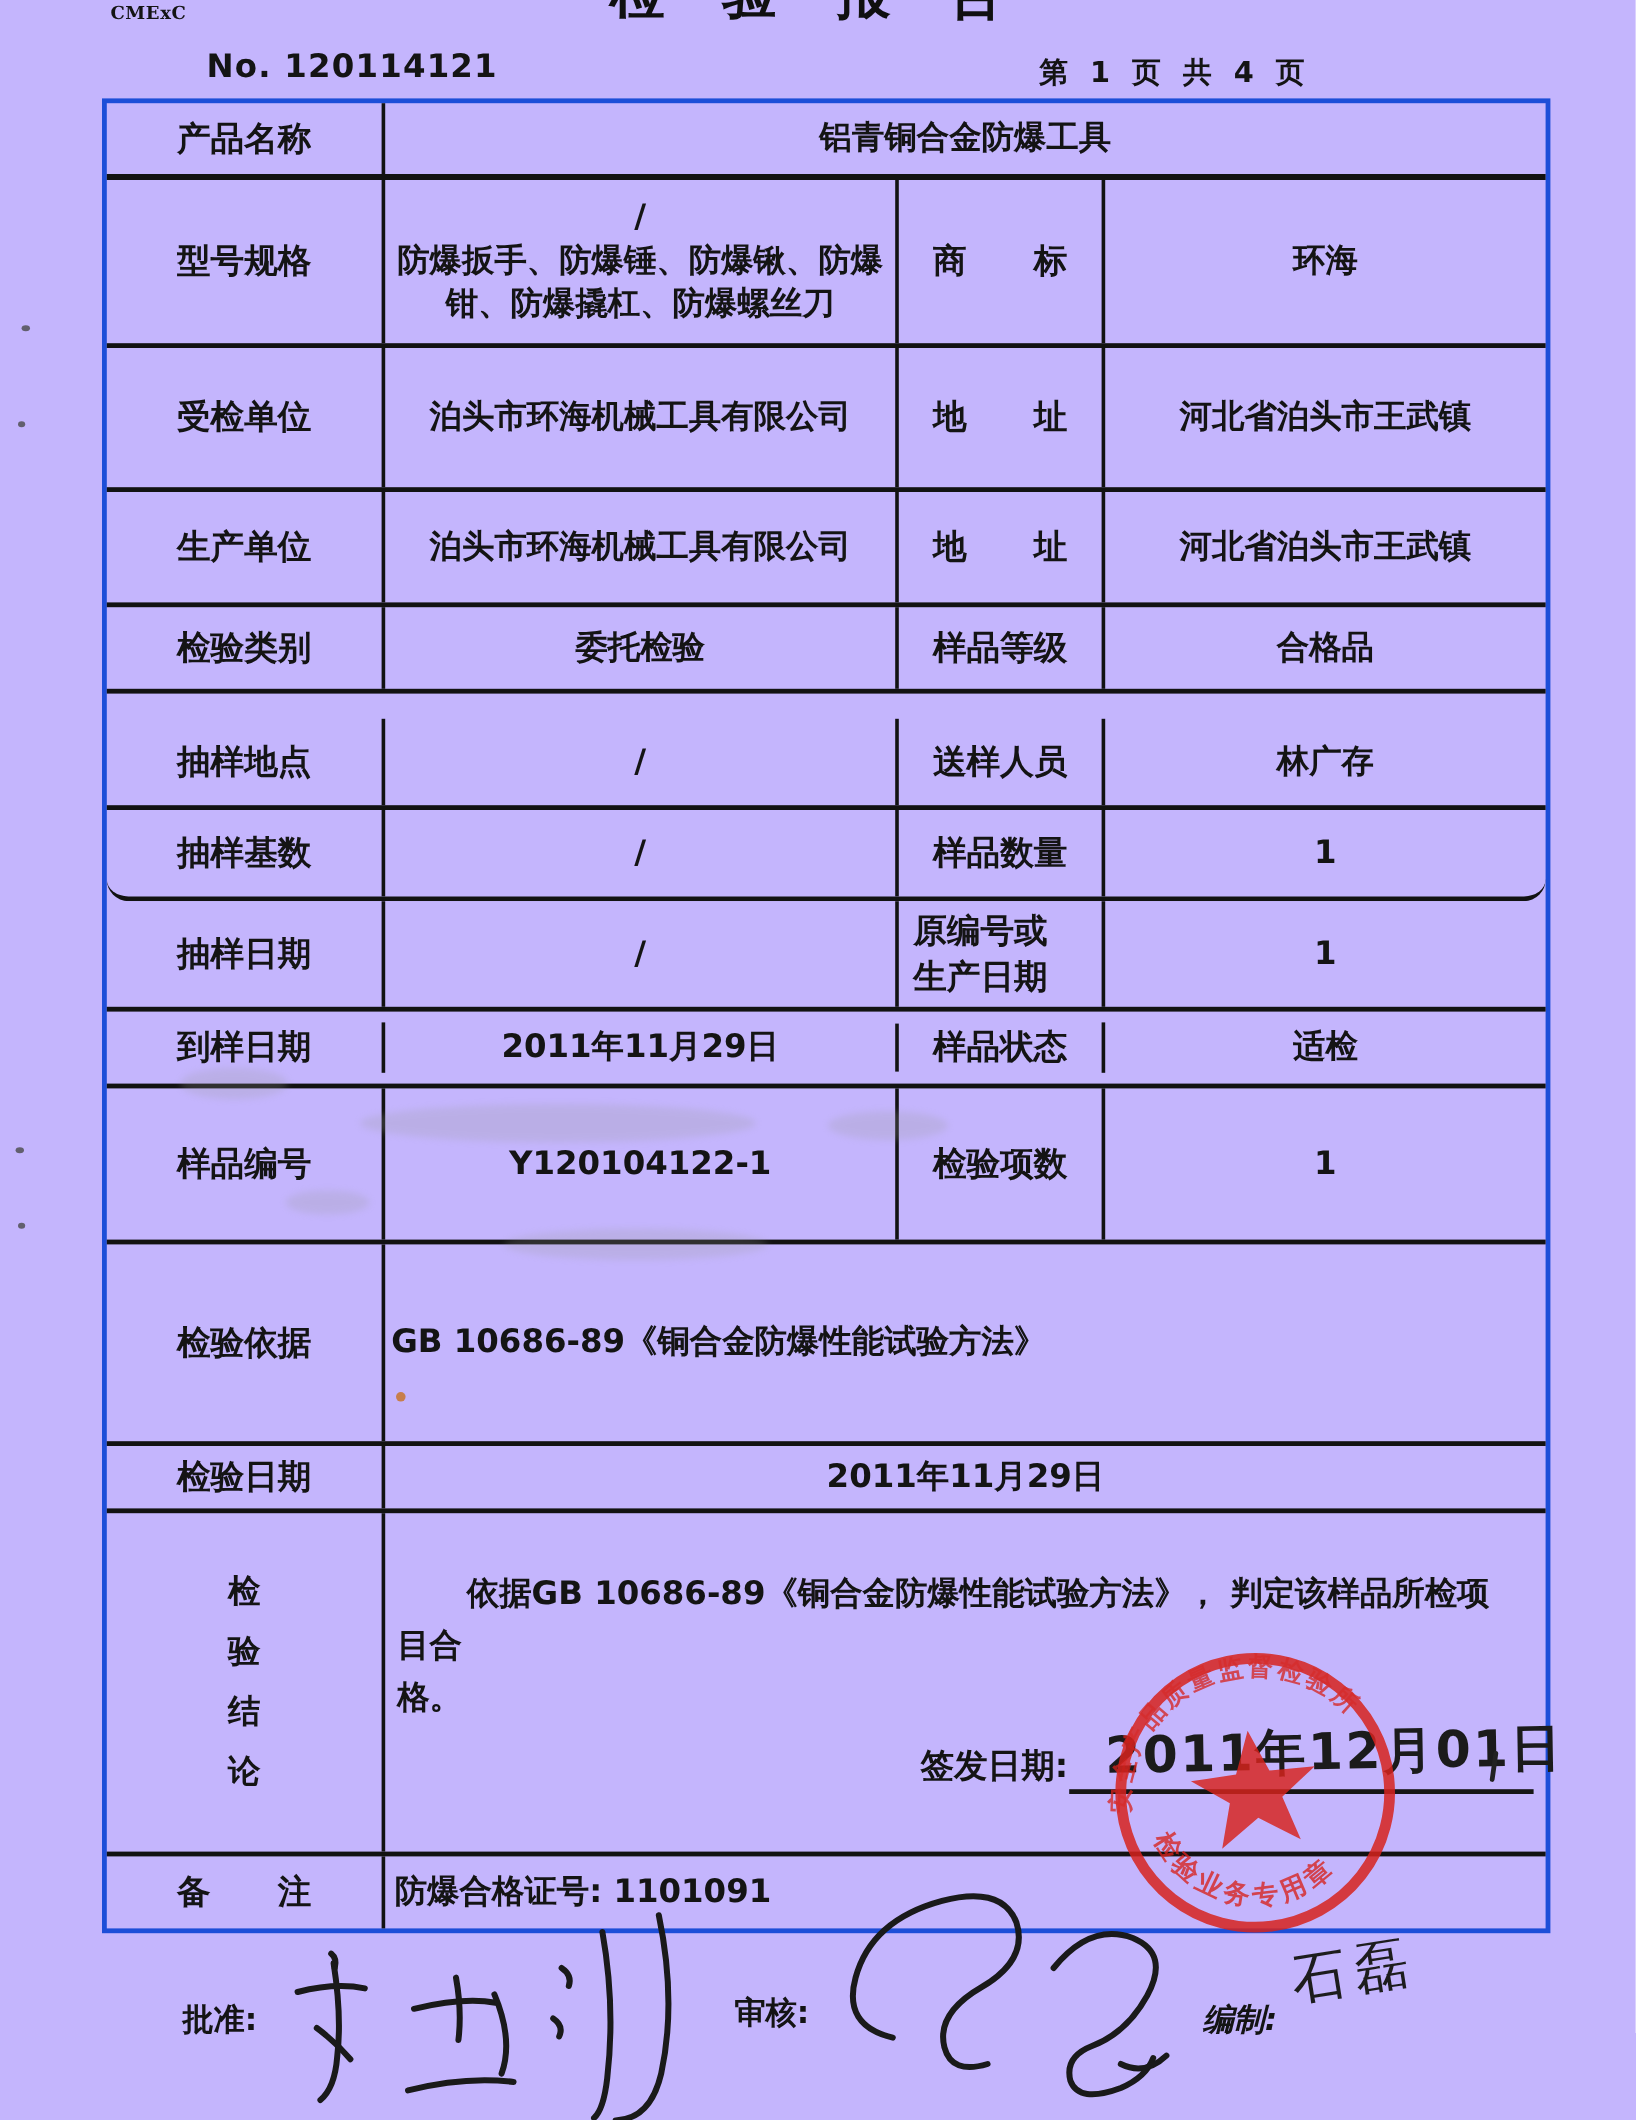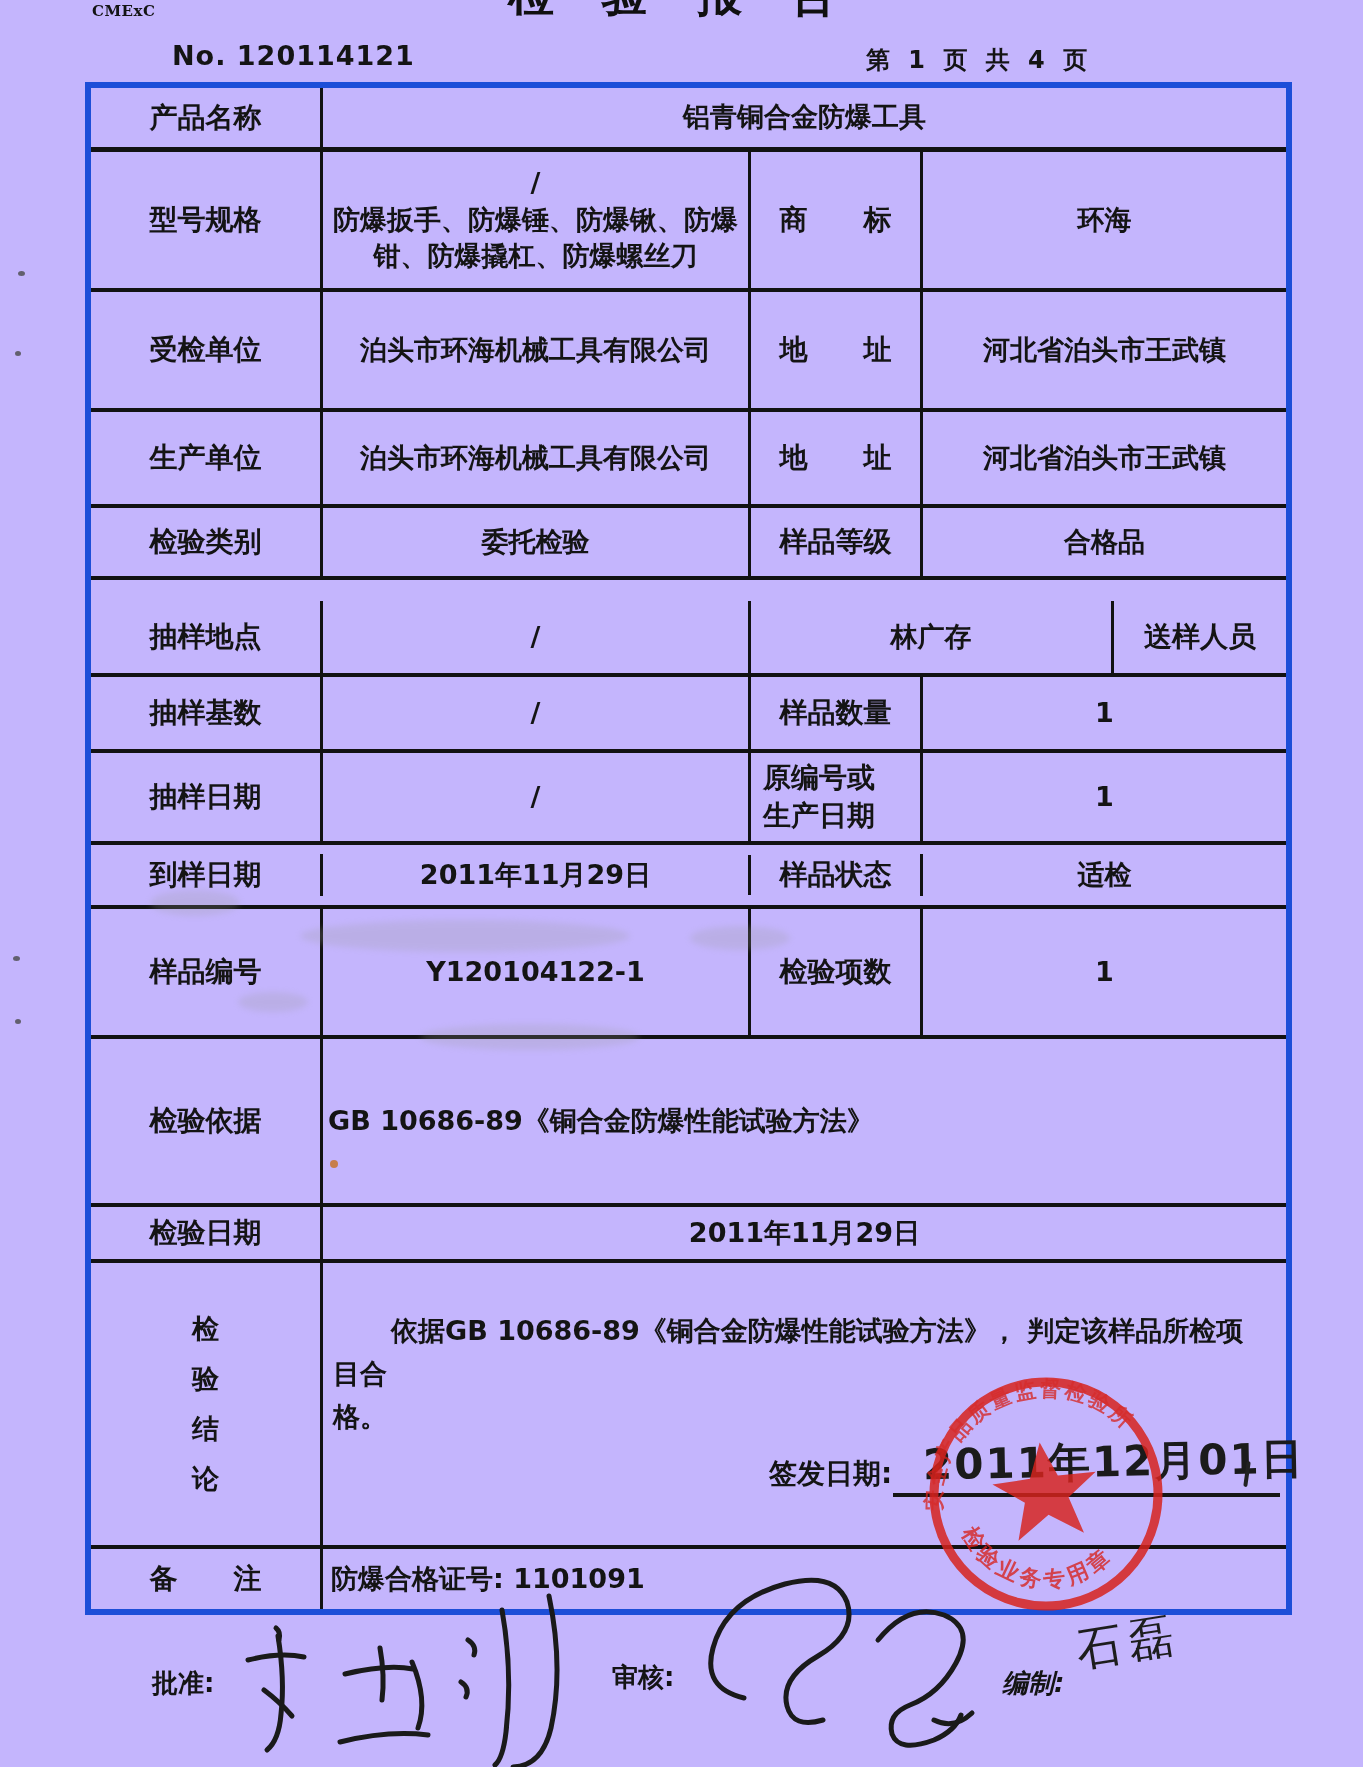--- a/index.html
+++ b/index.html
@@ -9,21 +9,21 @@
     font-family:"DejaVu Sans","Liberation Sans",sans-serif;
   }
   .abs{position:absolute;}
   
   .logo{left:92px; top:2px; font-family:"DejaVu Serif","Liberation Serif",serif;
         font-weight:700; font-size:15px; letter-spacing:.5px;}
   .clipped-title{left:508px; top:-36px; font-size:46px; font-weight:700; letter-spacing:16px; color:#101010;}
   .report-no{left:172px; top:40px; font-size:27px; font-weight:700; letter-spacing:1px;}
   .page-indicator{left:866px; top:44px; font-size:24px; font-weight:700; letter-spacing:5px;}
   
-  .doc-table{left:85px; top:82px; width:1207px; border:6px solid #1d4ed8; background:transparent;
+  .doc-table{left:85px; top:82px; width:1207px; border:4px solid #1d4ed8; background:transparent;
              display:flex; flex-direction:column; box-sizing:border-box;}
   .trow{display:flex; border-bottom:4px solid #121212; box-sizing:border-box;}
   .trow:last-child{border-bottom:none;}
   .cell{box-sizing:border-box; border-right:3px solid #121212; display:flex;
         align-items:center; justify-content:center; text-align:center;
         font-weight:700; font-size:27px; line-height:1.35; padding:2px 4px;}
   .cell:last-child{border-right:none;}
   .c1{flex:0 0 232px;}
   .c2{flex:0 0 428px;}
   .c3{flex:0 0 172px;}
@@ -101,25 +101,25 @@
     <div class="trow" style="height:72px;">
       <div class="cell c1 label">检验类别</div>
       <div class="cell c2">委托检验</div>
       <div class="cell c3 label">样品等级</div>
       <div class="cell c4">合格品</div>
     </div>
 
     <div class="trow" style="height:76px;margin-top:21px;">
       <div class="cell c1 label">抽样地点</div>
       <div class="cell c2">/</div>
+      <div class="cell c3 label">送样人员</div>
       <div class="cell c4">林广存</div>
-      <div class="cell c3 label">送样人员</div>
-    </div>
-
-    <div class="trow" style="height:76px;">
+    </div>
+
+    <div class="trow" style="height:76px;border-radius:18px;">
       <div class="cell c1 label">抽样基数</div>
       <div class="cell c2">/</div>
       <div class="cell c3 label">样品数量</div>
       <div class="cell c4">1</div>
     </div>
 
     <div class="trow" style="height:92px;">
       <div class="cell c1 label">抽样日期</div>
       <div class="cell c2">/</div>
       <div class="cell c3 label pre left" style="padding-left:12px;">原编号或

